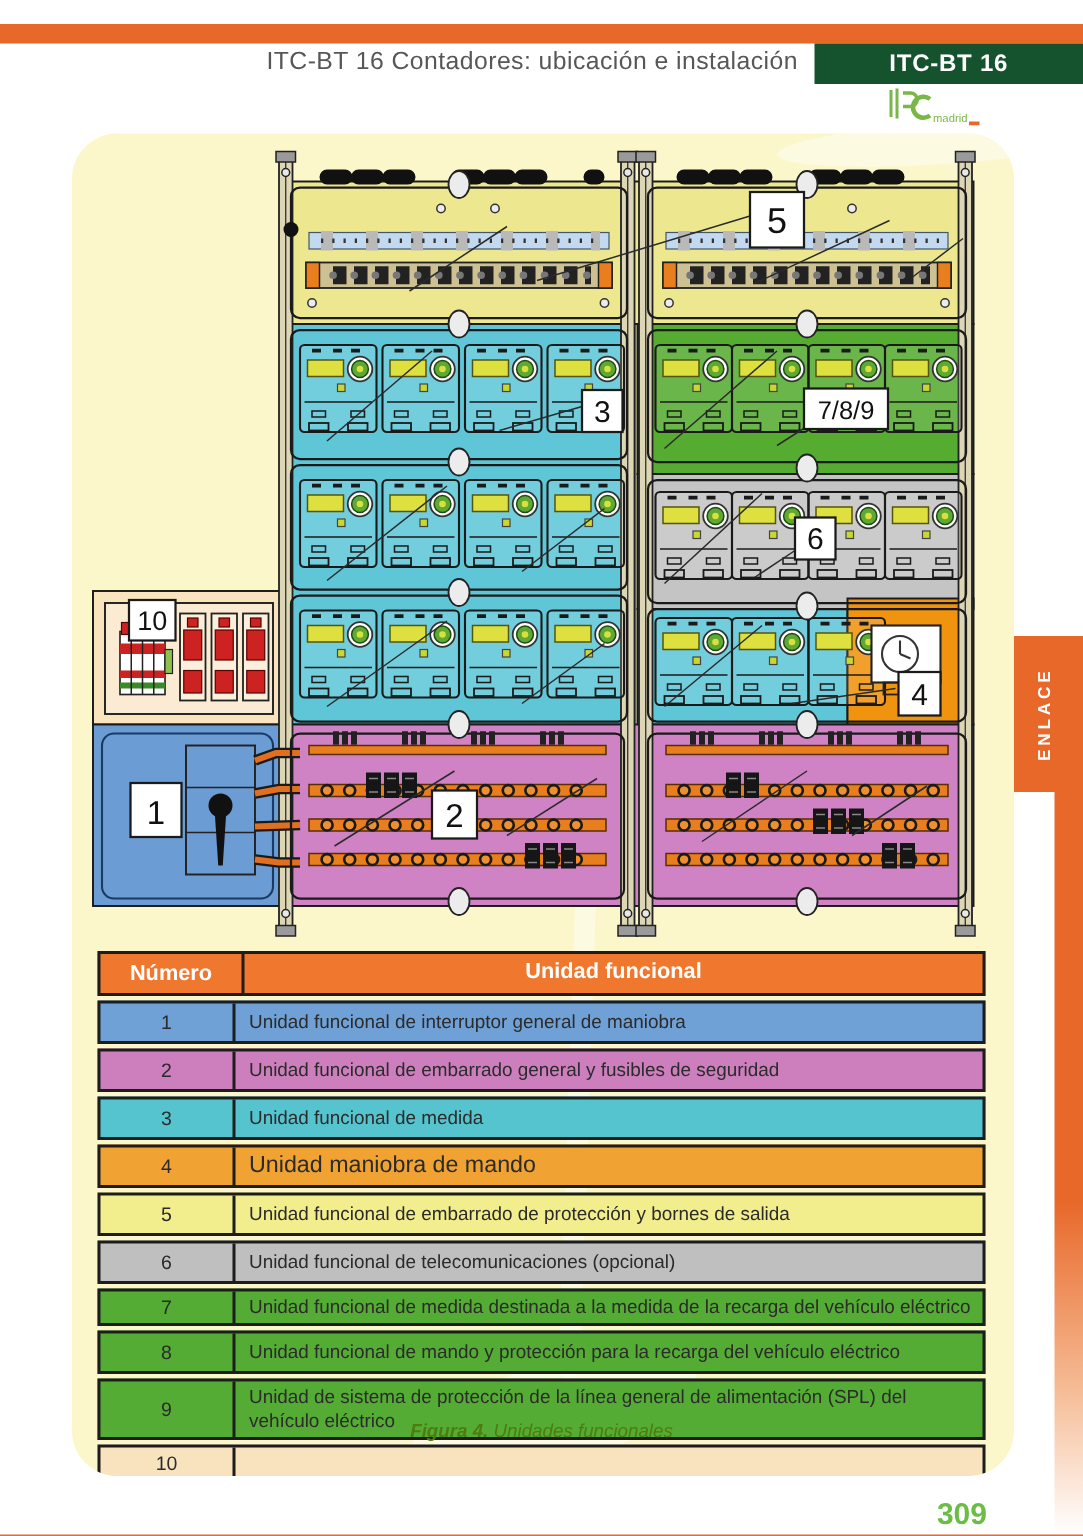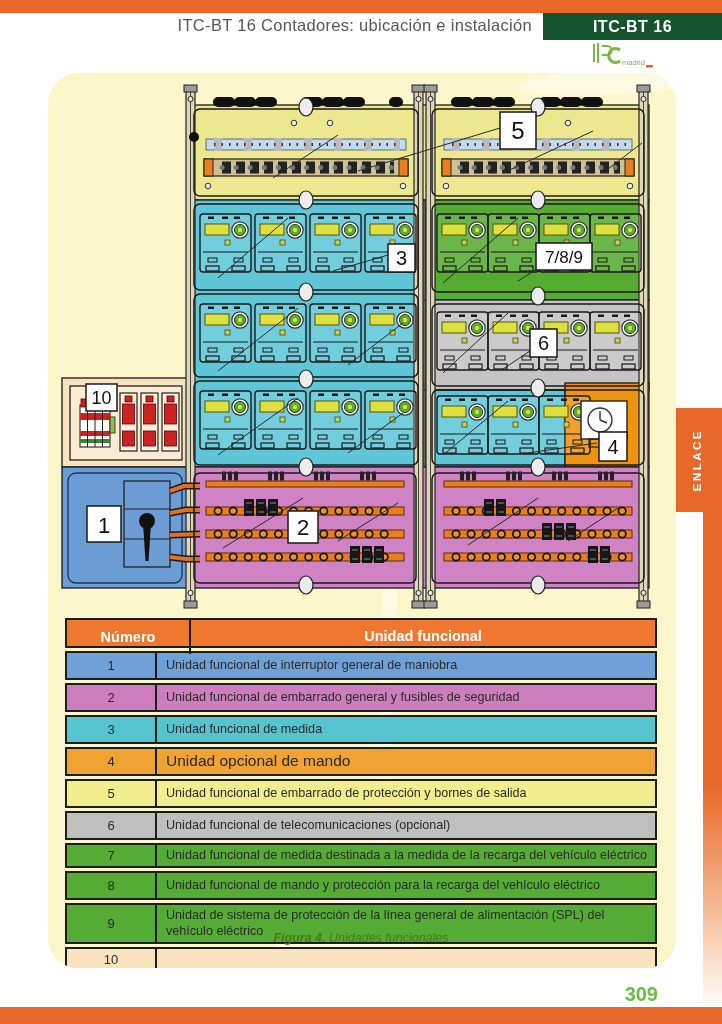--- a/index.html
+++ b/index.html
@@ -1,20 +1,20 @@
 <!DOCTYPE html>
 <html><head>
 <meta charset="utf-8">
 <style>
   html,body{margin:0;padding:0;}
   body{
     width:722px;height:1024px;position:relative;background:#ffffff;
     font-family:"Liberation Sans", sans-serif;overflow:hidden;
   }
-  .abs{position:absolute;}
+  .abs{position:absolute;margin-top:16px;}
   
   .bar-top{left:0;top:0;width:722px;height:13px;background:#E8682A;}
   .bar-bottom{left:0;top:1007px;width:722px;height:17px;background:#E8682A;}
   
   .hdr-title{top:16px;right:190px;font-size:16.5px;color:#57575A;letter-spacing:.3px;white-space:nowrap;}
   .hdr-tab{left:543px;top:13px;width:179px;height:27px;background:#14532d;color:#fff;
     font-weight:bold;font-size:16px;display:flex;align-items:center;justify-content:center;letter-spacing:.5px;}
   .logo{left:586px;top:42px;width:70px;height:28px;}
   
   .side-tab{left:672px;top:408px;width:50px;height:104px;background:#E8682A;display:flex;align-items:center;justify-content:center;}
@@ -25,21 +25,21 @@
   .card{left:48px;top:73px;width:628px;height:895px;background:#FCF6CB;border-radius:30px;overflow:hidden;}
   .wm{position:absolute;background:rgba(255,255,255,.45);border-radius:50%;}
   .diagram{position:absolute;left:0;top:10px;z-index:2;}
   
   .tbl{position:absolute;left:17px;top:545px;width:592px;z-index:2;}
   .trow{display:flex;border:2px solid #1d1d1d;margin-bottom:3px;color:#2b2b2b;background:#fff;}
   .cell{display:flex;align-items:center;}
   .cnum{width:88px;justify-content:center;border-right:2px solid #1d1d1d;font-size:13px;flex:none;}
   .ctext{flex:1;padding:2px 4px 2px 9px;font-size:12.6px;line-height:1.32;}
   .thead{height:26px;}
-  .thead .cnum,.thead .ctext{color:#fff;font-weight:bold;font-size:14.5px;justify-content:center;padding:17px;}
+  .thead .cnum,.thead .ctext{color:#fff;font-weight:bold;font-size:14.5px;justify-content:center;padding:3px;}
   .r-s .ctext,.r-s .cnum{min-height:21px;}
   .r-big .ctext{font-size:15.5px;}
   .caption{position:absolute;left:17px;top:858px;width:592px;text-align:center;font-size:12.5px;color:#4d7c0f;z-index:2;}
   .caption .b{font-weight:bold;font-style:italic;}
   .caption .i{font-style:italic;}
   
   .pagenum{top:983px;right:64px;color:#6ABD45;font-weight:bold;font-size:20px;}
   svg text{font-family:"Liberation Sans",sans-serif;}
 </style>
 </head>
@@ -361,21 +361,21 @@
     <div class="trow r-s" style="background-color: rgb(204, 127, 188);">
       <div class="cell cnum">2</div>
       <div class="cell ctext">Unidad funcional de embarrado general y fusibles de seguridad</div>
     </div>
     <div class="trow r-s" style="background-color: rgb(85, 196, 207);">
       <div class="cell cnum">3</div>
       <div class="cell ctext">Unidad funcional de medida</div>
     </div>
     <div class="trow r-s r-big" style="background-color: rgb(240, 162, 50);">
       <div class="cell cnum">4</div>
-      <div class="cell ctext">Unidad opcional de mando</div>
+      <div class="cell ctext">Unidad maniobra de mando</div>
     </div>
     <div class="trow r-s" style="background-color: rgb(242, 238, 142);">
       <div class="cell cnum">5</div>
       <div class="cell ctext">Unidad funcional de embarrado de protección y bornes de salida</div>
     </div>
     <div class="trow r-s" style="background-color: rgb(191, 191, 191);">
       <div class="cell cnum">6</div>
       <div class="cell ctext">Unidad funcional de telecomunicaciones (opcional)</div>
     </div>
     <div class="trow" style="background-color: rgb(84, 172, 52);">

